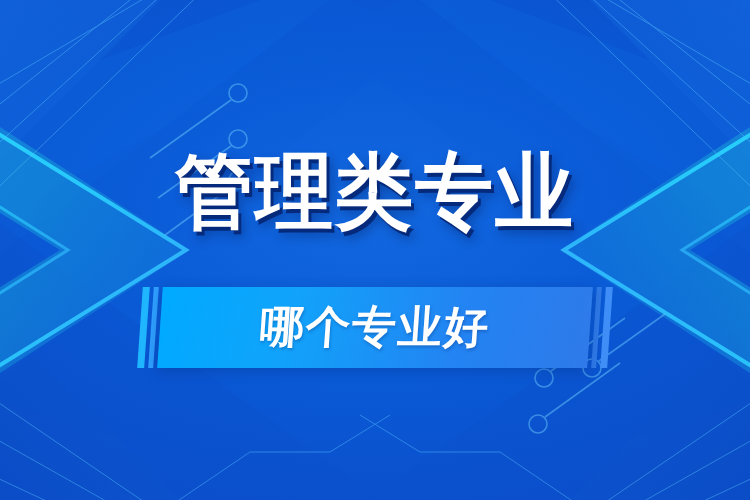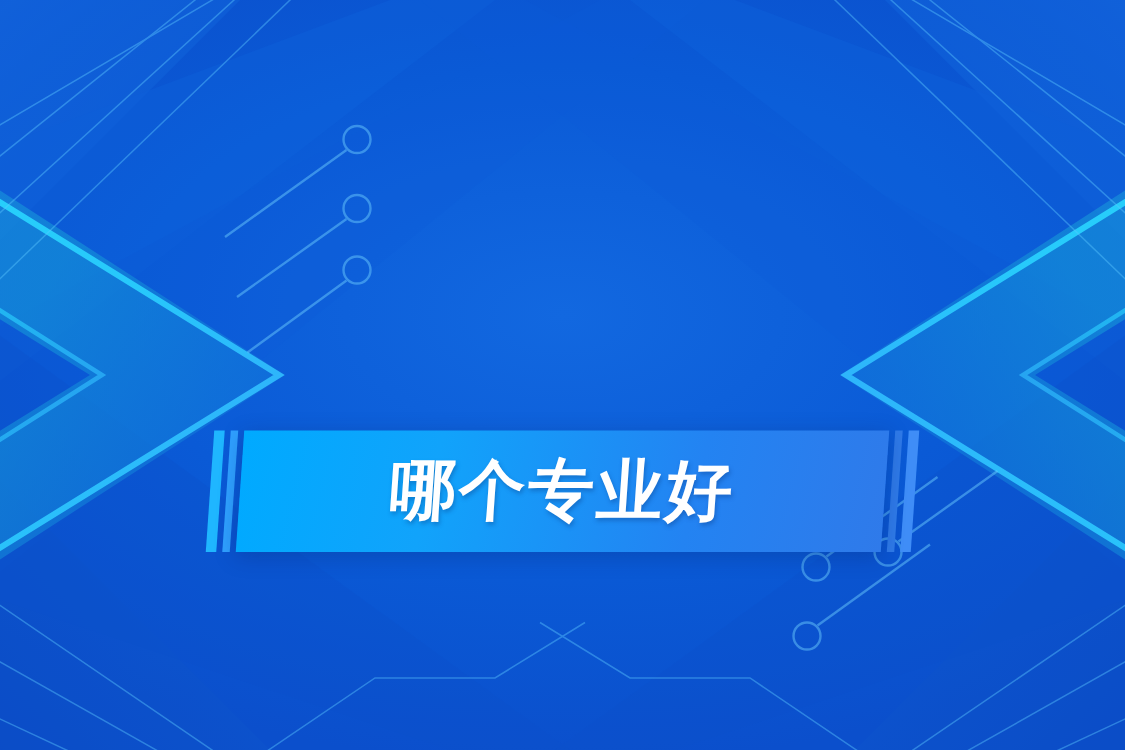--- a/index.html
+++ b/index.html
@@ -242,20 +242,23 @@
 
       <circle cx="544" cy="378" r="9"></circle>
       <path d="M 551 371 L 625 318"></path>
       <circle cx="538" cy="424" r="9"></circle>
       <path d="M 545 417 L 620 363"></path>
       <circle cx="592" cy="368" r="9"></circle>
       <path d="M 599 361 L 665 314"></path>
     </g>
   </svg>
 
+  <div class="title-wrap">
+    <span class="title">管理类专业</span>
+  </div>
 
   <div class="sub-band">
     <span class="accent-bar a1"></span>
     <span class="accent-bar a2"></span>
     <span class="accent-bar a3"></span>
     <span class="accent-bar a4"></span>
     <div class="sub-band-bg"></div>
     <div class="sub-text">哪个专业好</div>
   </div>
 

